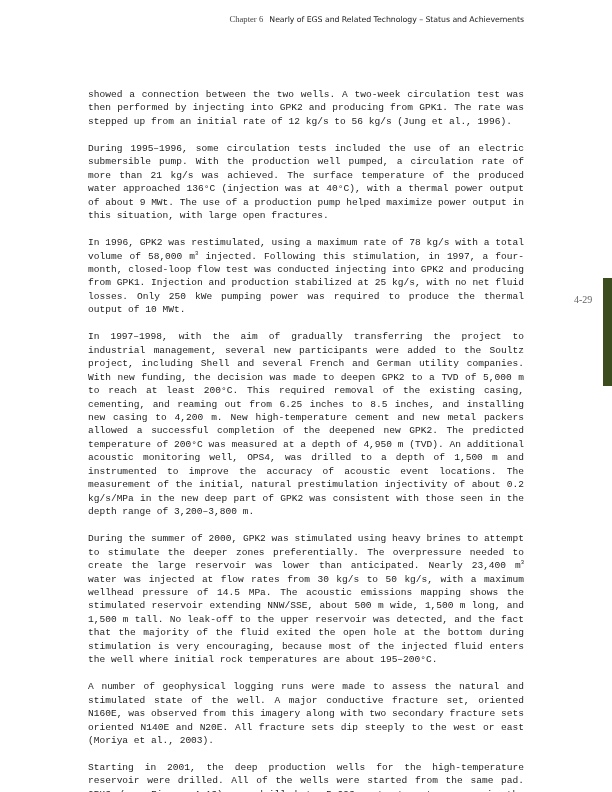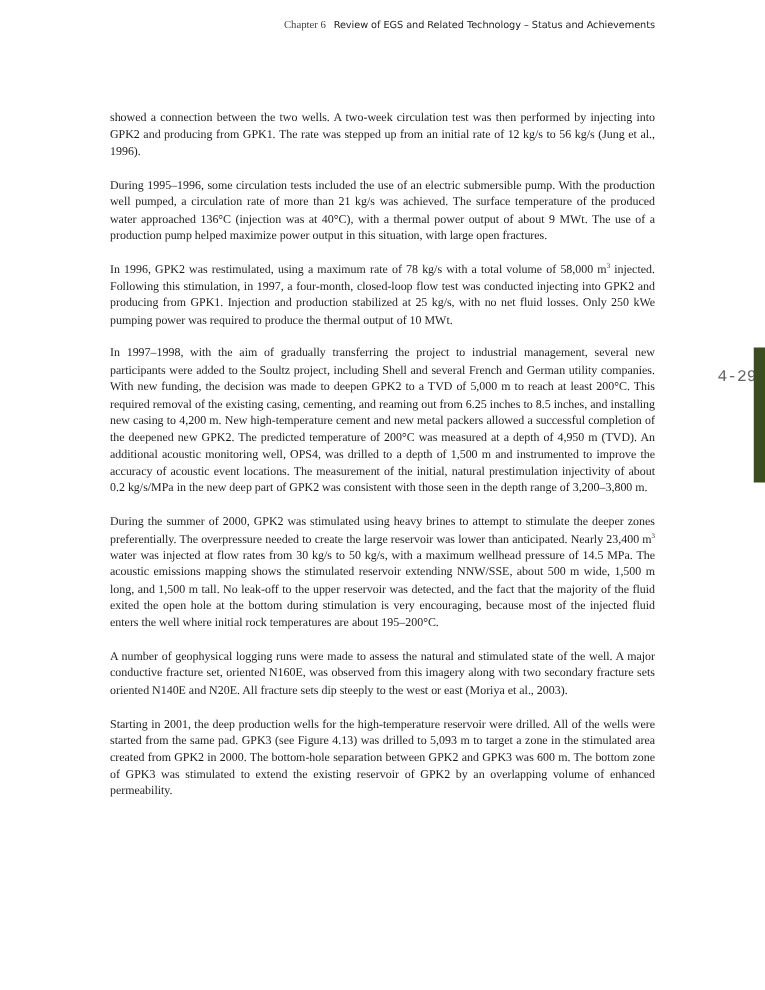--- a/index.html
+++ b/index.html
@@ -42,49 +42,50 @@
     width: 436px;
     font-family: "Liberation Serif", "DejaVu Serif", serif;
     font-size: 9.55px;
     line-height: 13.45px;
     color: #1c1c1c;
     text-align: justify;
     hyphens: none;
   }
   .body-text p {
     margin: 0 0 13.5px 0;
+    font-family: Liberation Mono, monospace;
   }
   sup {
     font-size: 5.5px;
     vertical-align: 4px;
     line-height: 0;
   }
   .page-number {
     position: absolute;
     left: 574px;
     top: 294px;
-    font-family: Liberation Mono, monospace;
-    font-size: 13px;
+    font-family: Liberation Serif, serif;
+    font-size: 10px;
     color: #666;
   }
   .side-tab {
     position: absolute;
     left: 603px;
     top: 278px;
     width: 9px;
     height: 108px;
     background: #3b4d1e;
   }
 </style>
 </head>
 <body>
 
 <div class="running-header">
   <span class="chap">Chapter 6</span>
-  <span class="title">Review of EGS and Related Technology – Status and Achievements</span>
+  <span class="title">Nearly of EGS and Related Technology – Status and Achievements</span>
 </div>
 
 <div class="body-text">
   <p>showed a connection between the two wells. A two-week circulation test was then performed by injecting into GPK2 and producing from GPK1. The rate was stepped up from an initial rate of 12 kg/s to 56 kg/s (Jung et al., 1996).</p>
   <p>During 1995–1996, some circulation tests included the use of an electric submersible pump. With the production well pumped, a circulation rate of more than 21 kg/s was achieved. The surface temperature of the produced water approached 136°C (injection was at 40°C), with a thermal power output of about 9 MWt. The use of a production pump helped maximize power output in this situation, with large open fractures.</p>
   <p><span>In 1996, GPK2 was restimulated, using a maximum rate of 78 kg/s with a total volume of 58,000 m</span><sup>3</sup><span> injected. Following this stimulation, in 1997, a four-month, closed-loop flow test was conducted injecting into GPK2 and producing from GPK1. Injection and production stabilized at 25 kg/s, with no net fluid losses. Only 250 kWe pumping power was required to produce the thermal output of 10 MWt.</span></p>
   <p>In 1997–1998, with the aim of gradually transferring the project to industrial management, several new participants were added to the Soultz project, including Shell and several French and German utility companies. With new funding, the decision was made to deepen GPK2 to a TVD of 5,000 m to reach at least 200°C. This required removal of the existing casing, cementing, and reaming out from 6.25 inches to 8.5 inches, and installing new casing to 4,200 m. New high-temperature cement and new metal packers allowed a successful completion of the deepened new GPK2. The predicted temperature of 200°C was measured at a depth of 4,950 m (TVD). An additional acoustic monitoring well, OPS4, was drilled to a depth of 1,500 m and instrumented to improve the accuracy of acoustic event locations. The measurement of the initial, natural prestimulation injectivity of about 0.2 kg/s/MPa in the new deep part of GPK2 was consistent with those seen in the depth range of 3,200–3,800 m.</p>
   <p><span>During the summer of 2000, GPK2 was stimulated using heavy brines to attempt to stimulate the deeper zones preferentially. The overpressure needed to create the large reservoir was lower than anticipated. Nearly 23,400 m</span><sup>3</sup><span> water was injected at flow rates from 30 kg/s to 50 kg/s, with a maximum wellhead pressure of 14.5 MPa. The acoustic emissions mapping shows the stimulated reservoir extending NNW/SSE, about 500 m wide, 1,500 m long, and 1,500 m tall. No leak-off to the upper reservoir was detected, and the fact that the majority of the fluid exited the open hole at the bottom during stimulation is very encouraging, because most of the injected fluid enters the well where initial rock temperatures are about 195–200°C.</span></p>
   <p>A number of geophysical logging runs were made to assess the natural and stimulated state of the well. A major conductive fracture set, oriented N160E, was observed from this imagery along with two secondary fracture sets oriented N140E and N20E. All fracture sets dip steeply to the west or east (Moriya et al., 2003).</p>
   <p>Starting in 2001, the deep production wells for the high-temperature reservoir were drilled. All of the wells were started from the same pad. GPK3 (see Figure 4.13) was drilled to 5,093 m to target a zone in the stimulated area created from GPK2 in 2000. The bottom-hole separation between GPK2 and GPK3 was 600 m. The bottom zone of GPK3 was stimulated to extend the existing reservoir of GPK2 by an overlapping volume of enhanced permeability.</p>

